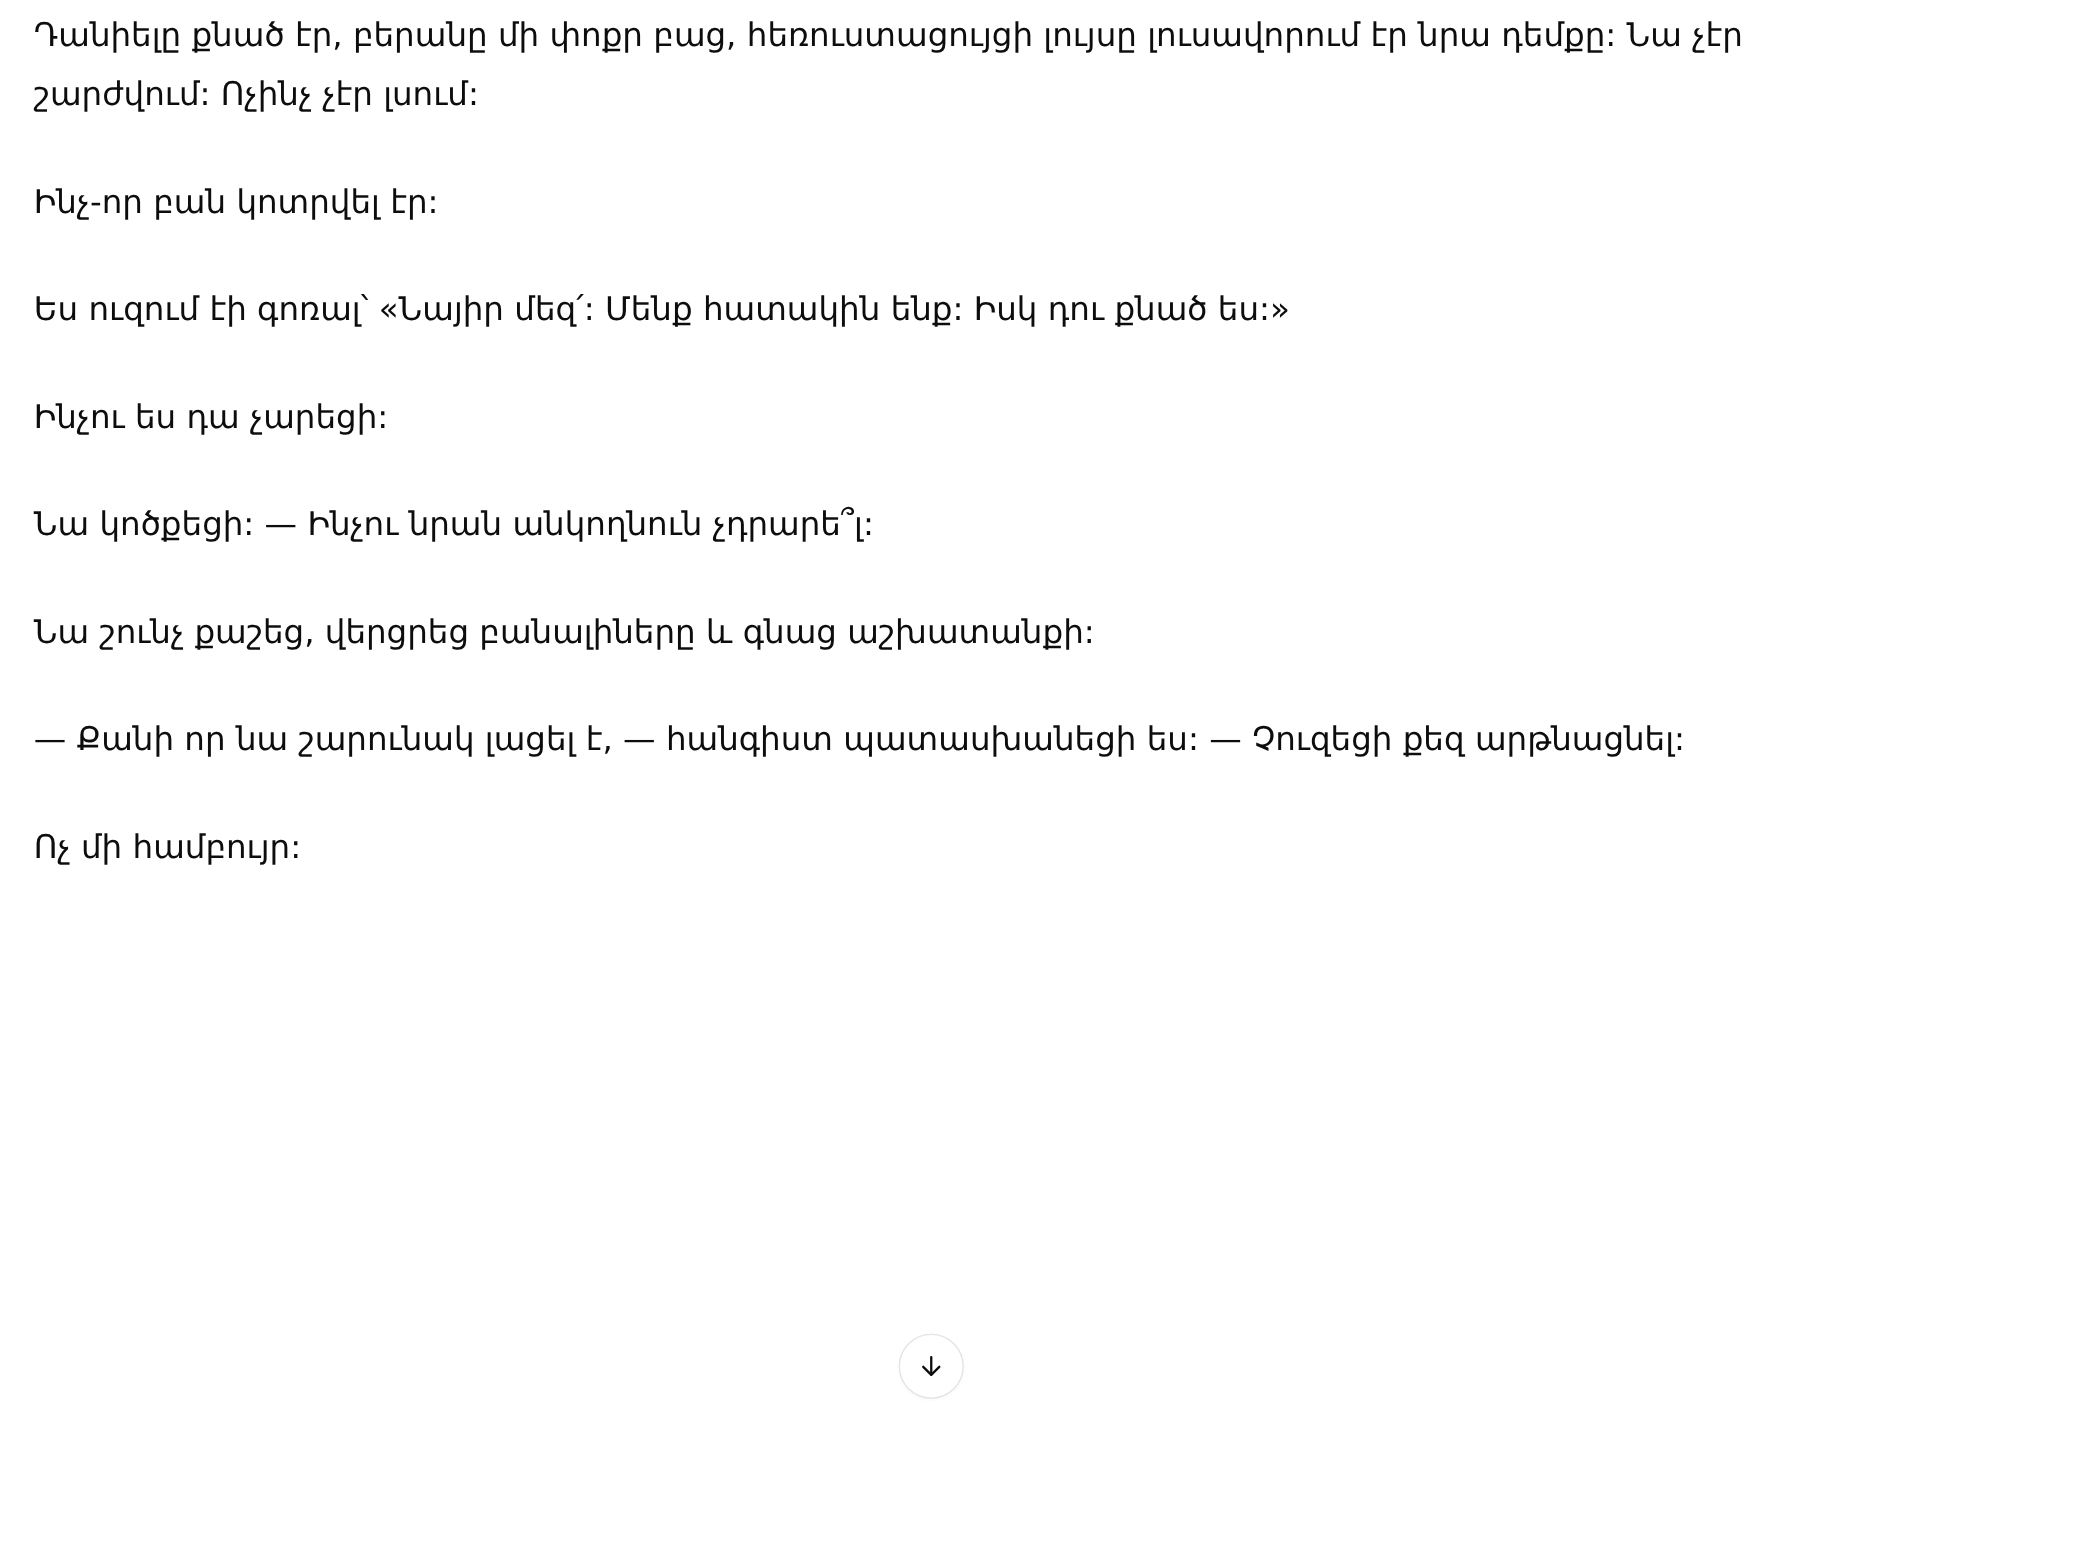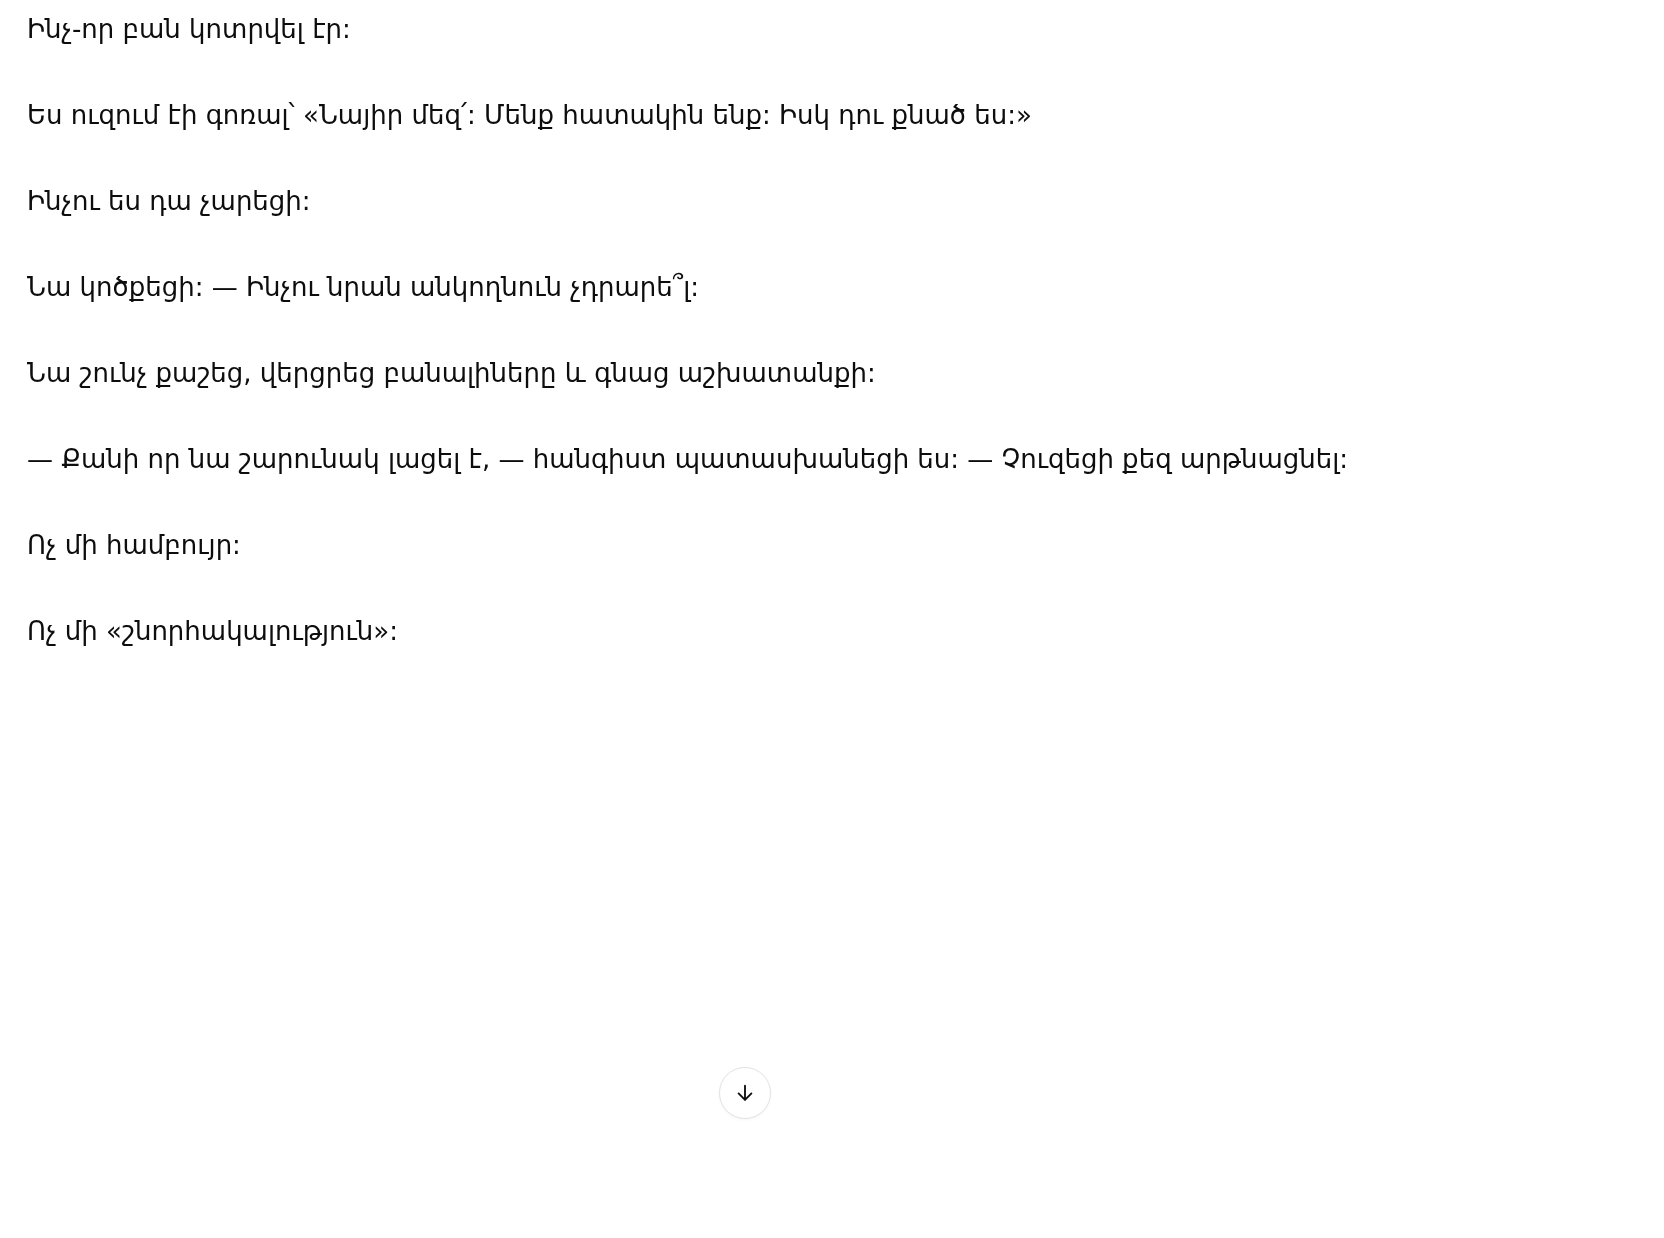--- a/index.html
+++ b/index.html
@@ -50,28 +50,28 @@
   .scroll-btn svg {
     display: block;
   }
 </style>
 </head>
 <body>
 
 <div class="page">
 
   <div class="content">
+    <p>Դանիելը քնած էր, բերանը մի փոքր բաց, հեռուստացույցի լույսը լուսավորում էր նրա դեմքը: Նա չէր շարժվում: Ոչինչ չէր լսում:</p>
     <p>Ինչ-որ բան կոտրվել էր:</p>
     <p>Ես ուզում էի գոռալ՝ «Նայիր մեզ՛: Մենք հատակին ենք: Իսկ դու քնած ես:»</p>
     <p>Ինչու ես դա չարեցի:</p>
     <p>Նա կոծքեցի: — Ինչու նրան անկողնուն չդրարե՞լ:</p>
     <p>Նա շունչ քաշեց, վերցրեց բանալիները և գնաց աշխատանքի:</p>
     <p>— Քանի որ նա շարունակ լացել է, — հանգիստ պատասխանեցի ես: — Չուզեցի քեզ արթնացնել:</p>
     <p>Ոչ մի համբույր:</p>
-    <p>Ոչ մի «շնորհակալություն»:</p>
   </div>
 
   <button class="scroll-btn">
     <span>
       <svg width="22" height="22" viewBox="0 0 24 24" fill="none" stroke="#0d0d0d" stroke-width="2" stroke-linecap="round" stroke-linejoin="round">
         <path d="M12 4v15"></path>
         <path d="M5 12.5l7 7 7-7"></path>
       </svg>
     </span>
   </button>

